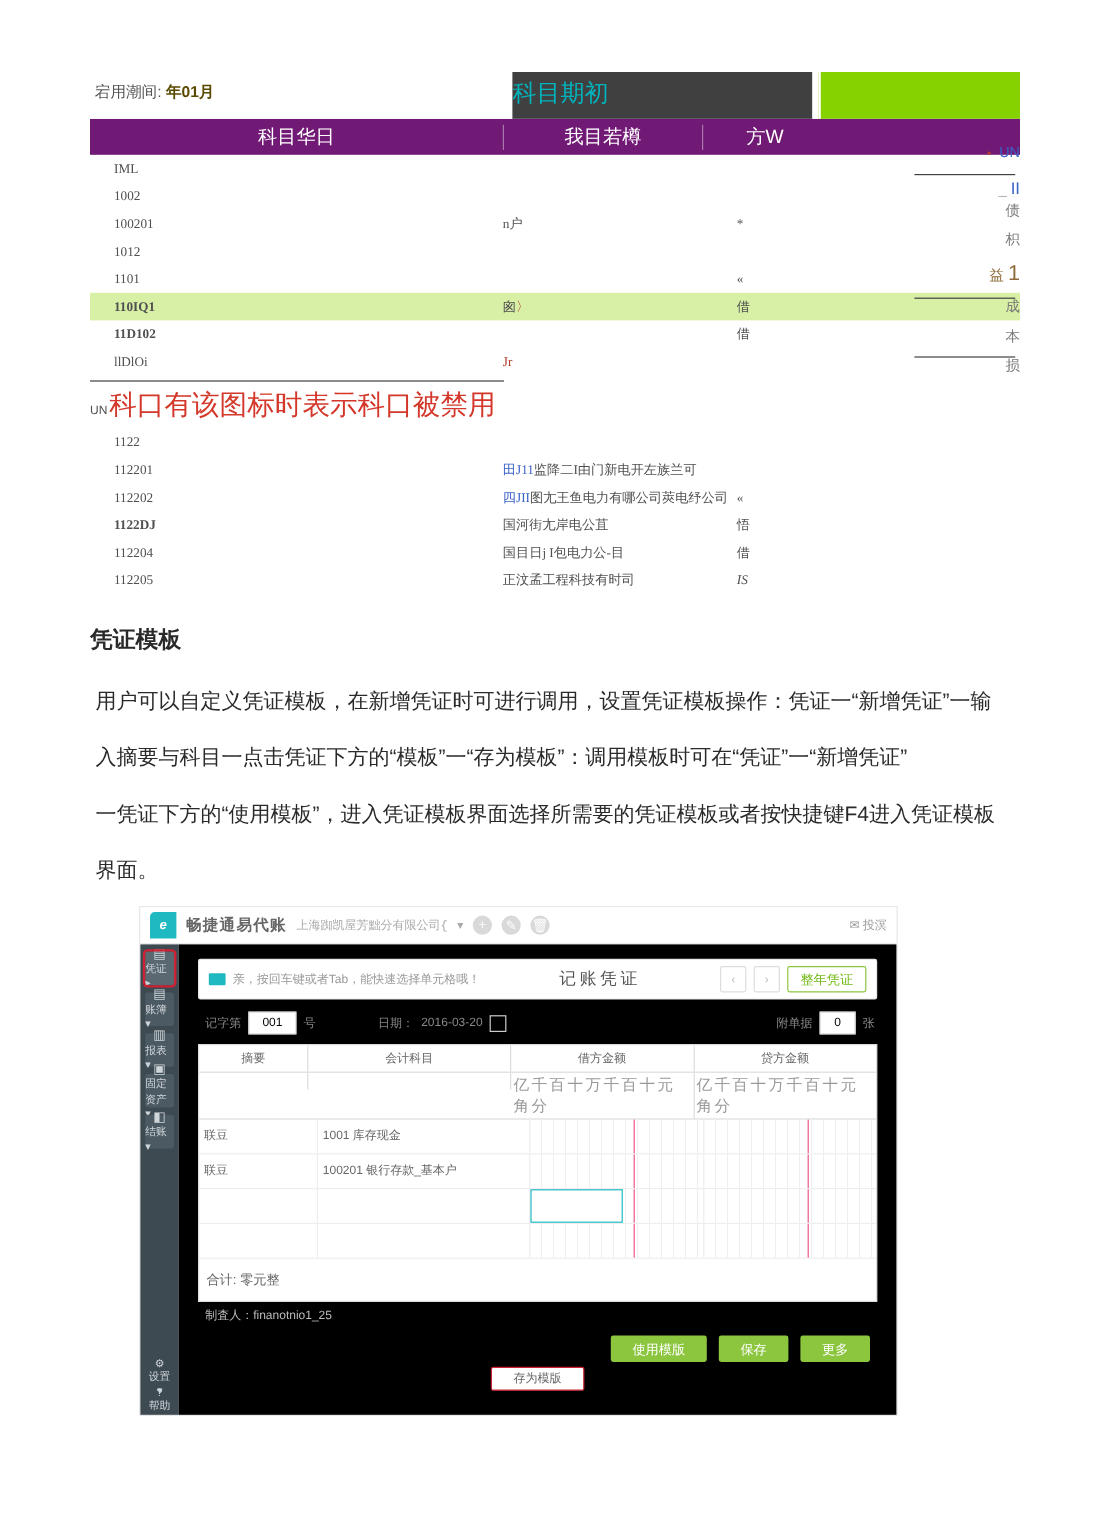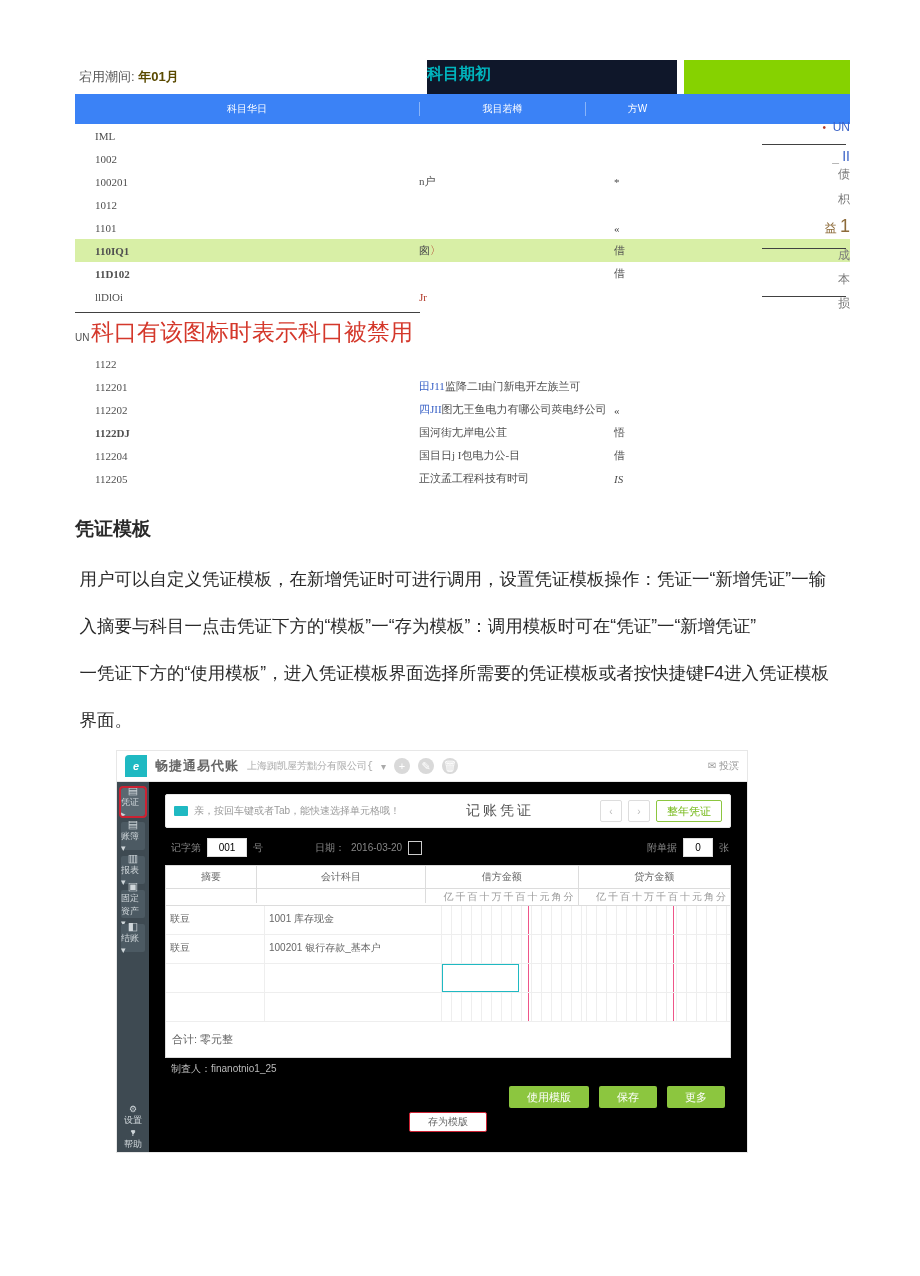--- a/index.html
+++ b/index.html
@@ -28,38 +28,38 @@
   .tbl-period-cell {
     flex: 0 0 344px;
     background: #fff;
     font-size: 13px;
     color: #555;
     padding: 8px 4px;
   }
   .tbl-period-cell .yp { color: #5a4a00; font-weight: 600; }
   .tbl-title-cell {
     flex: 0 0 250px;
-    background: #0f172a;
+    background: #404040;
     color: #00b4bd;
-    font-size: 16px;
-    font-weight: 700;
+    font-size: 20px;
+    font-weight: 400;
     padding: 4px 0 8px 0;
   }
   .tbl-green-cell {
     flex: 1;
     background: #86d200;
     border-left: 2px solid #fff;
   }
   .tbl-green-pad { flex: 0 0 5px; background:#fff; }
 
   .tbl-head2 {
     display: flex;
-    background: #3b82f6;
+    background: #701a75;
     color: #fff;
-    font-size: 10px;
+    font-size: 16px;
     height: 30px;
     align-items: center;
   }
   .tbl-head2 > div { text-align: center; }
   .c-code { flex: 0 0 344px; }
   .c-name { flex: 0 0 165px; border-left:1px solid rgba(255,255,255,.4); }
   .c-dir  { flex: 0 0 103px; border-left:1px solid rgba(255,255,255,.4);}
   .c-rest { flex: 1; background:#86d200; border-left:2px solid #fff;}
   .tbl-head2 .c-rest-pad{ flex:0 0 5px; background:#fff;}
 
@@ -179,21 +179,21 @@
   .metarow .sp{flex:1}
   .mini-input{ width:34px;height:15px;border:1px solid #ddd;background:#fff;text-align:center;font-size:10px;}
   .date-ic{ width:12px;height:12px;border:1px solid #ccc;display:inline-block;}
 
   .vtable{ background:#fff;border:1px solid #dcdcdc;}
   .vt-head{ display:flex;border-bottom:1px solid #dcdcdc;font-size:10px;color:#666;}
   .vt-head > div{ padding:4px 0;text-align:center;border-right:1px solid #dcdcdc;}
   .col-s{flex:0 0 90px}
   .col-a{flex:0 0 168px}
   .col-m{flex:1}
-  .vt-sub{ display:flex;font-size:10px;color:#999;border-bottom:1px solid #dcdcdc;text-align:right;}
+  .vt-sub{ display:flex;font-size:13px;color:#999;border-bottom:1px solid #dcdcdc;}
   .vt-sub > div{border-right:1px solid #dcdcdc;}
   .vt-sub .col-s,.vt-sub .col-a{height:14px}
   .vt-sub .col-m{padding:1px 2px;letter-spacing:2px;}
   .vt-row{ display:flex;border-bottom:1px solid #eee;font-size:10px;color:#666;}
   .vt-row > div{border-right:1px solid #eee;padding:6px 4px;min-height:16px;}
   .vt-row .col-m{position:relative;}
   .grid-lines{
     position:absolute;inset:0;
     background:
       repeating-linear-gradient(to right, transparent 0 9px, #eee 9px 10px);

